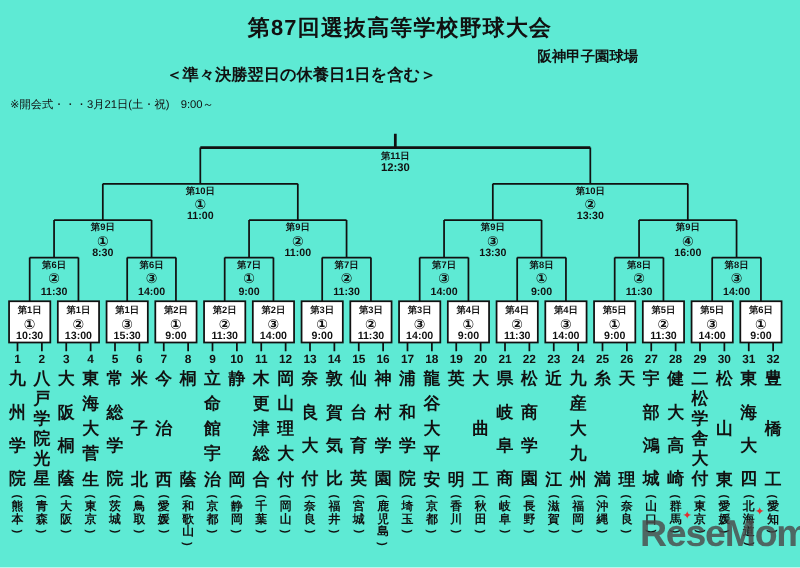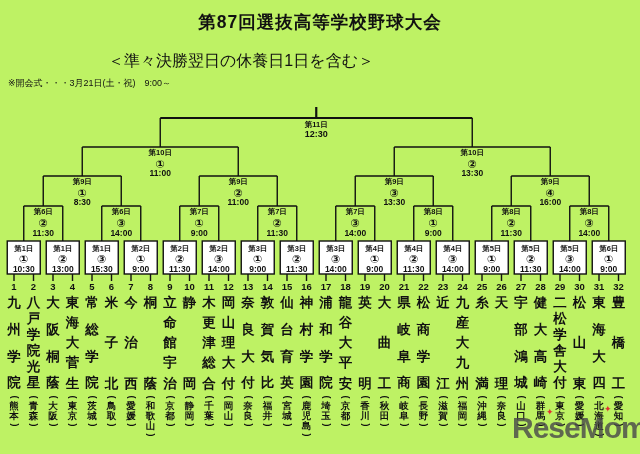--- a/index.html
+++ b/index.html
@@ -1,22 +1,22 @@
 <!DOCTYPE html>
 <html><head>
 <meta charset="utf-8">
 <style>
   html,body{margin:0;padding:0;background:#fff;}
-  #page{position:relative;width:640px;height:454px;background:#bef264;overflow:hidden;
+  #page{position:relative;width:640px;height:454px;background:#5eead4;overflow:hidden;
         font-family:"Liberation Sans","DejaVu Sans",sans-serif;color:#111;}
   .abs{position:absolute;white-space:nowrap;}
   #title{top:10px;left:0;width:640px;text-align:center;font-size:17.5px;font-weight:bold;letter-spacing:1px;}
   #dateline{top:38px;left:113px;font-size:11.5px;font-weight:bold;}
   #venue{top:38px;left:430px;font-size:11.5px;font-weight:bold;}
-  #restday{top:51px;left:96px;width:290px;text-align:center;font-size:16px;font-weight:normal;}
+  #restday{top:51px;left:96px;width:290px;text-align:center;font-size:13px;font-weight:bold;}
   .note{font-size:9px;font-weight:normal;}
   #note-opening{top:77px;left:8px;}
   #note-oath{top:88px;left:18px;}
   #note-bench{top:108px;left:5px;}
   #bracket-svg{position:absolute;top:0;left:0;}
   #bracket-svg text{font-family:"Liberation Sans","DejaVu Sans",sans-serif;font-weight:bold;fill:#111;}
   .team{position:absolute;top:296px;width:20px;display:flex;flex-direction:column;align-items:center;}
   .tname{height:94px;display:flex;flex-direction:column;justify-content:space-between;align-items:center;
          font-weight:bold;font-size:13.5px;line-height:1;}
   .tpref{margin-top:3px;display:flex;flex-direction:column;align-items:center;
@@ -26,20 +26,21 @@
              color:rgba(75,75,75,.82);letter-spacing:-1px;}
   .wm-spark{position:absolute;color:#e03030;font-size:9px;font-weight:bold;}
   #wm-spark1{top:-4px;left:34px;}
   #wm-spark2{top:-7px;left:92px;}
 </style>
 </head>
 <body>
 
 <div id="page">
   <div class="abs" id="title">第87回選抜高等学校野球大会</div>
+  <div class="abs" id="venue">阪神甲子園球場</div>
   <div class="abs" id="restday">＜準々決勝翌日の休養日1日を含む＞</div>
   <div class="abs note" id="note-opening">※開会式・・・3月21日(土・祝)　9:00～</div>
 
   <svg id="bracket-svg" width="640" height="454">
       <line x1="14" y1="274" x2="14" y2="281" stroke="#111111" stroke-width="1.4"></line>
       <text x="14" y="290" text-anchor="middle" font-size="9.5">1</text>
       <line x1="33.5" y1="274" x2="33.5" y2="281" stroke="#111111" stroke-width="1.4"></line>
       <text x="33.5" y="290" text-anchor="middle" font-size="9.5">2</text>
       <line x1="53" y1="274" x2="53" y2="281" stroke="#111111" stroke-width="1.4"></line>
       <text x="53" y="290" text-anchor="middle" font-size="9.5">3</text>

